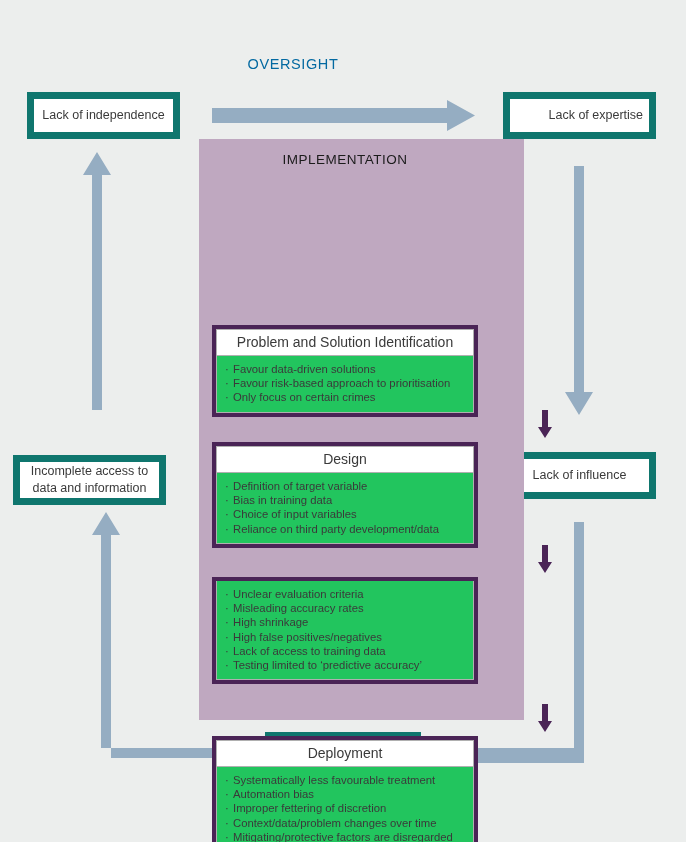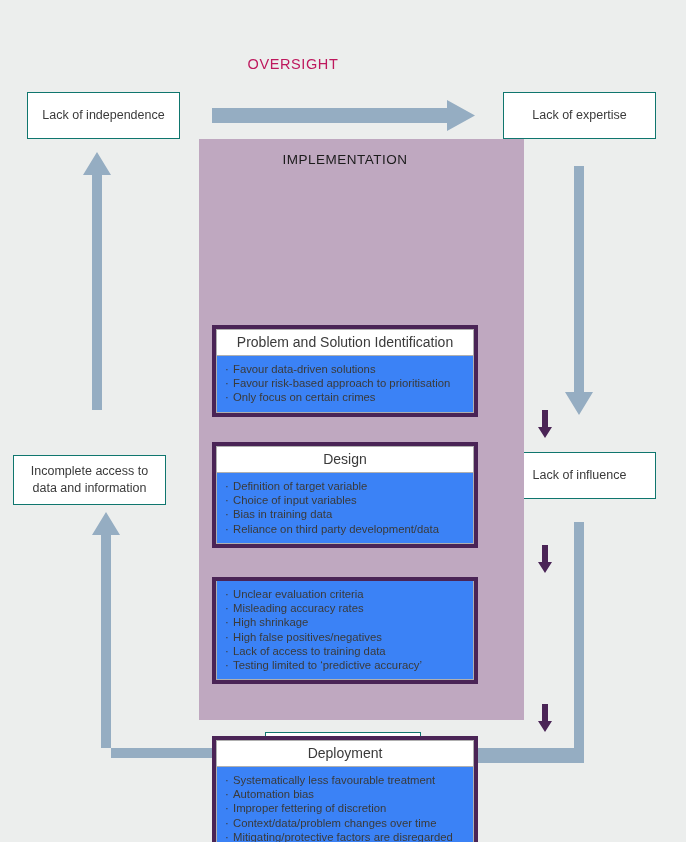--- a/index.html
+++ b/index.html
@@ -21,43 +21,43 @@
 
   
   .oversight-title {
     position: absolute;
     left: 0;
     top: 56px;
     width: 586px;
     text-align: center;
     font-size: 14.5px;
     letter-spacing: 0.6px;
-    color: #be185d;
+    color: #0369a1;
     font-weight: 400;
   }
 
   
   .blue-box {
     position: absolute;
     background: #ffffff;
-    border: 1px solid #0f766e;
+    border: 7px solid #0f766e;
     box-sizing: border-box;
     display: flex;
     align-items: center;
     justify-content: center;
     text-align: center;
     color: #3a3a3a;
     font-size: 12.5px;
     line-height: 1.35;
     padding: 2px 6px;
   }
   .blue-box span { display: block; }
 
   #box-independence { left: 27px;  top: 92px;  width: 153px; height: 47px; }
-  #box-expertise    { left: 503px; top: 92px;  width: 153px; height: 47px; }
+  #box-expertise    { left: 503px; top: 92px;  width: 153px; height: 47px; justify-content: flex-end; }
   #box-incomplete   { left: 13px;  top: 455px; width: 153px; height: 50px; }
   #box-influence    { left: 503px; top: 452px; width: 153px; height: 47px; text-align: center; }
   #box-limited      { left: 265px; top: 732px; width: 156px; height: 47px; }
 
   
   #arrows {
     position: absolute;
     left: 0; top: 0;
     width: 686px; height: 842px;
     pointer-events: none;
@@ -95,21 +95,21 @@
   .stage-header {
     background: #ffffff;
     border: 1px solid #b0b0b0;
     box-sizing: border-box;
     text-align: center;
     font-size: 14px;
     color: #3a3a3a;
     padding: 4px 2px 5px 2px;
   }
   .stage-body {
-    background: #3b82f6;
+    background: #22c55e;
     border: 1px solid #b0b0b0;
     border-top: none;
     box-sizing: border-box;
     padding: 6px 8px 7px 8px;
   }
   .stage-body ul {
     list-style: none;
     margin: 0;
     padding: 0;
   }
@@ -215,22 +215,22 @@
 
     <svg class="purple-arrow" id="parrow-1" viewBox="0 0 14 28">
       <polygon fill="#4a2456" points="4,0 10,0 10,17 14,17 7,28 0,17 4,17"></polygon>
     </svg>
 
     <div class="stage" id="stage-design">
       <div class="stage-header">Design</div>
       <div class="stage-body">
         <ul>
           <li>Definition of target variable</li>
+          <li>Bias in training data</li>
           <li>Choice of input variables</li>
-          <li>Bias in training data</li>
           <li>Reliance on third party development/data</li>
         </ul>
       </div>
     </div>
 
     <svg class="purple-arrow" id="parrow-2" viewBox="0 0 14 28">
       <polygon fill="#4a2456" points="4,0 10,0 10,17 14,17 7,28 0,17 4,17"></polygon>
     </svg>
 
     <div class="stage" id="stage-testing">

